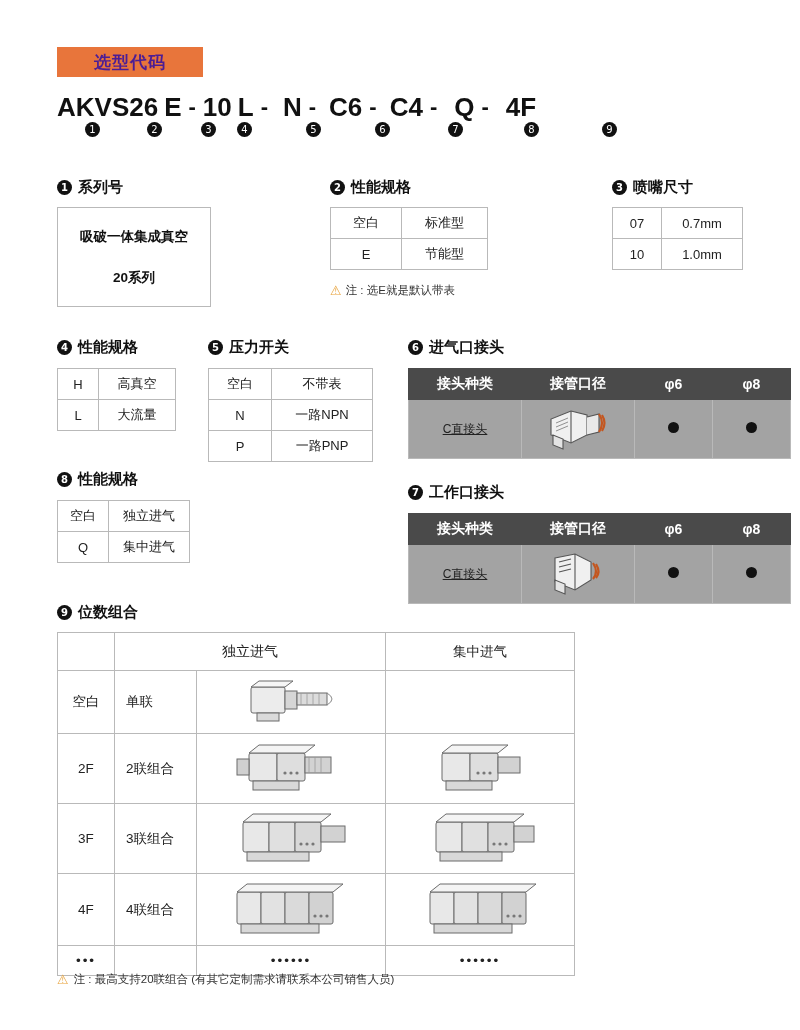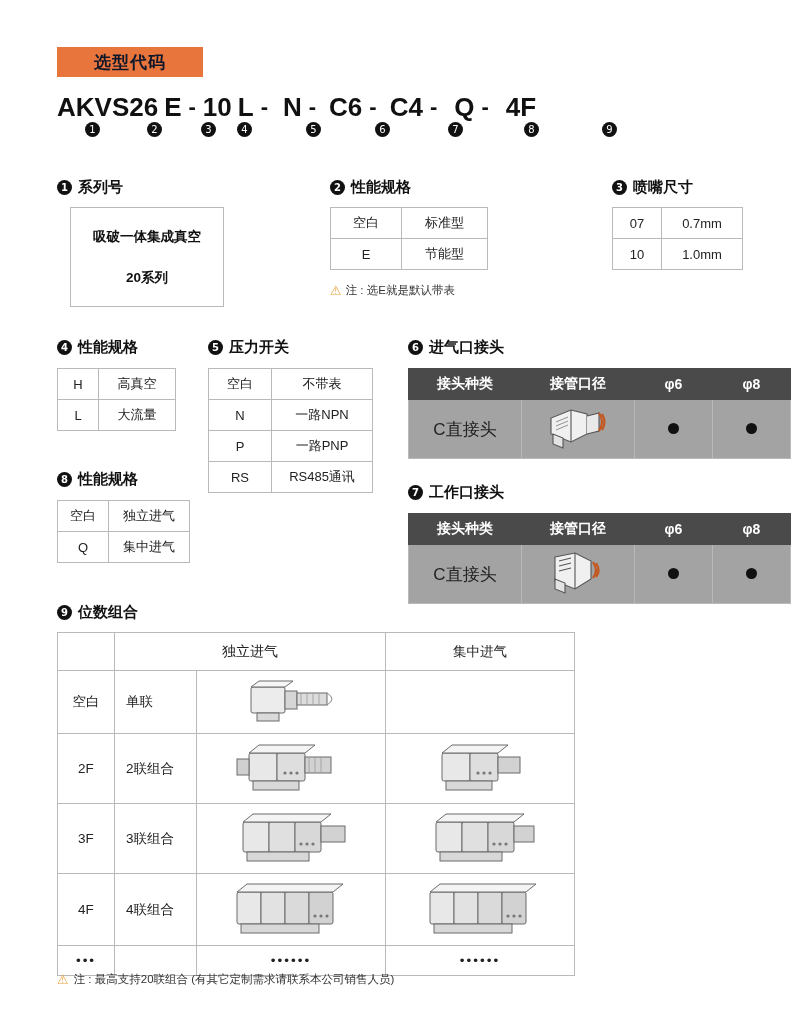--- a/index.html
+++ b/index.html
@@ -13,21 +13,21 @@
   }
   .page{position:relative;width:800px;height:1030px;}
 
   
   .banner{
     position:absolute;left:57px;top:47px;
     width:146px;height:30px;
     background:#e8753b;
     display:flex;align-items:center;justify-content:center;
   }
-  .banner span{color:#0f172a;font-weight:bold;font-size:17px;letter-spacing:1px;}
+  .banner span{color:#4c1d95;font-weight:bold;font-size:17px;letter-spacing:1px;}
 
   
   .codeline{
     position:absolute;left:57px;top:88px;width:700px;height:34px;
     display:flex;align-items:flex-end;
   }
   .codeline .seg{font-size:26px;font-weight:bold;color:#111;line-height:30px;}
   .codeline .dash{font-size:22px;font-weight:bold;color:#111;line-height:30px;padding:0 7px;}
 
   .marks{position:absolute;left:57px;top:122px;width:700px;height:20px;}
@@ -61,34 +61,34 @@
     padding:0;height:30px;font-weight:normal;
   }
   .note{
     position:absolute;font-size:11.5px;color:#333;display:flex;align-items:center;gap:4px;
     white-space:nowrap;
   }
   .warn{color:#e8a33d;font-size:13px;line-height:1;}
 
   
   .series-box{
-    position:absolute;left:70px;top:207px;width:152px;height:98px;
+    position:absolute;left:57px;top:207px;width:152px;height:98px;
     border:1px solid #b9b9b9;background:#fff;
     display:flex;flex-direction:column;align-items:center;justify-content:center;gap:23px;
   }
   .series-box div{font-size:13.5px;font-weight:bold;color:#111;}
 
   
   table.conn{position:absolute;border-collapse:collapse;background:#a3a3a3;}
   table.conn th{
     background:#4a4a4a;color:#fff;font-size:14px;font-weight:bold;
     border:1px solid #4a4a4a;height:30px;padding:0 6px;text-align:center;
   }
   table.conn td{
-    border:1px solid #b9b9b9;height:56px;font-size:17px;text-align:center;color:#222;
+    border:1px solid #b9b9b9;height:56px;font-size:12px;text-align:center;color:#222;text-decoration:underline;
   }
   .dot{display:inline-block;width:11px;height:11px;border-radius:50%;background:#111;}
 
   
   table.combo{
     position:absolute;left:57px;top:632px;border-collapse:collapse;background:#fff;
   }
   table.combo td{
     border:1px solid #b9b9b9;font-size:13.5px;color:#222;text-align:center;
     padding:0;
@@ -217,24 +217,20 @@
       <td style="width:100px">不带表</td>
     </tr>
     <tr>
       <td>N</td>
       <td>一路NPN</td>
     </tr>
     <tr>
       <td>P</td>
       <td>一路PNP</td>
     </tr>
-    <tr>
-      <td>RS</td>
-      <td>RS485通讯</td>
-    </tr>
   </tbody>
     </table>
 
   <div class="sec-title" style="left:408px;top:338px;">
     <span class="num-badge">6</span>
     <span>进气口接头</span>
   </div>
   <table class="conn" style="left:408px;top:368px;">
     <tbody>
         <tr>

